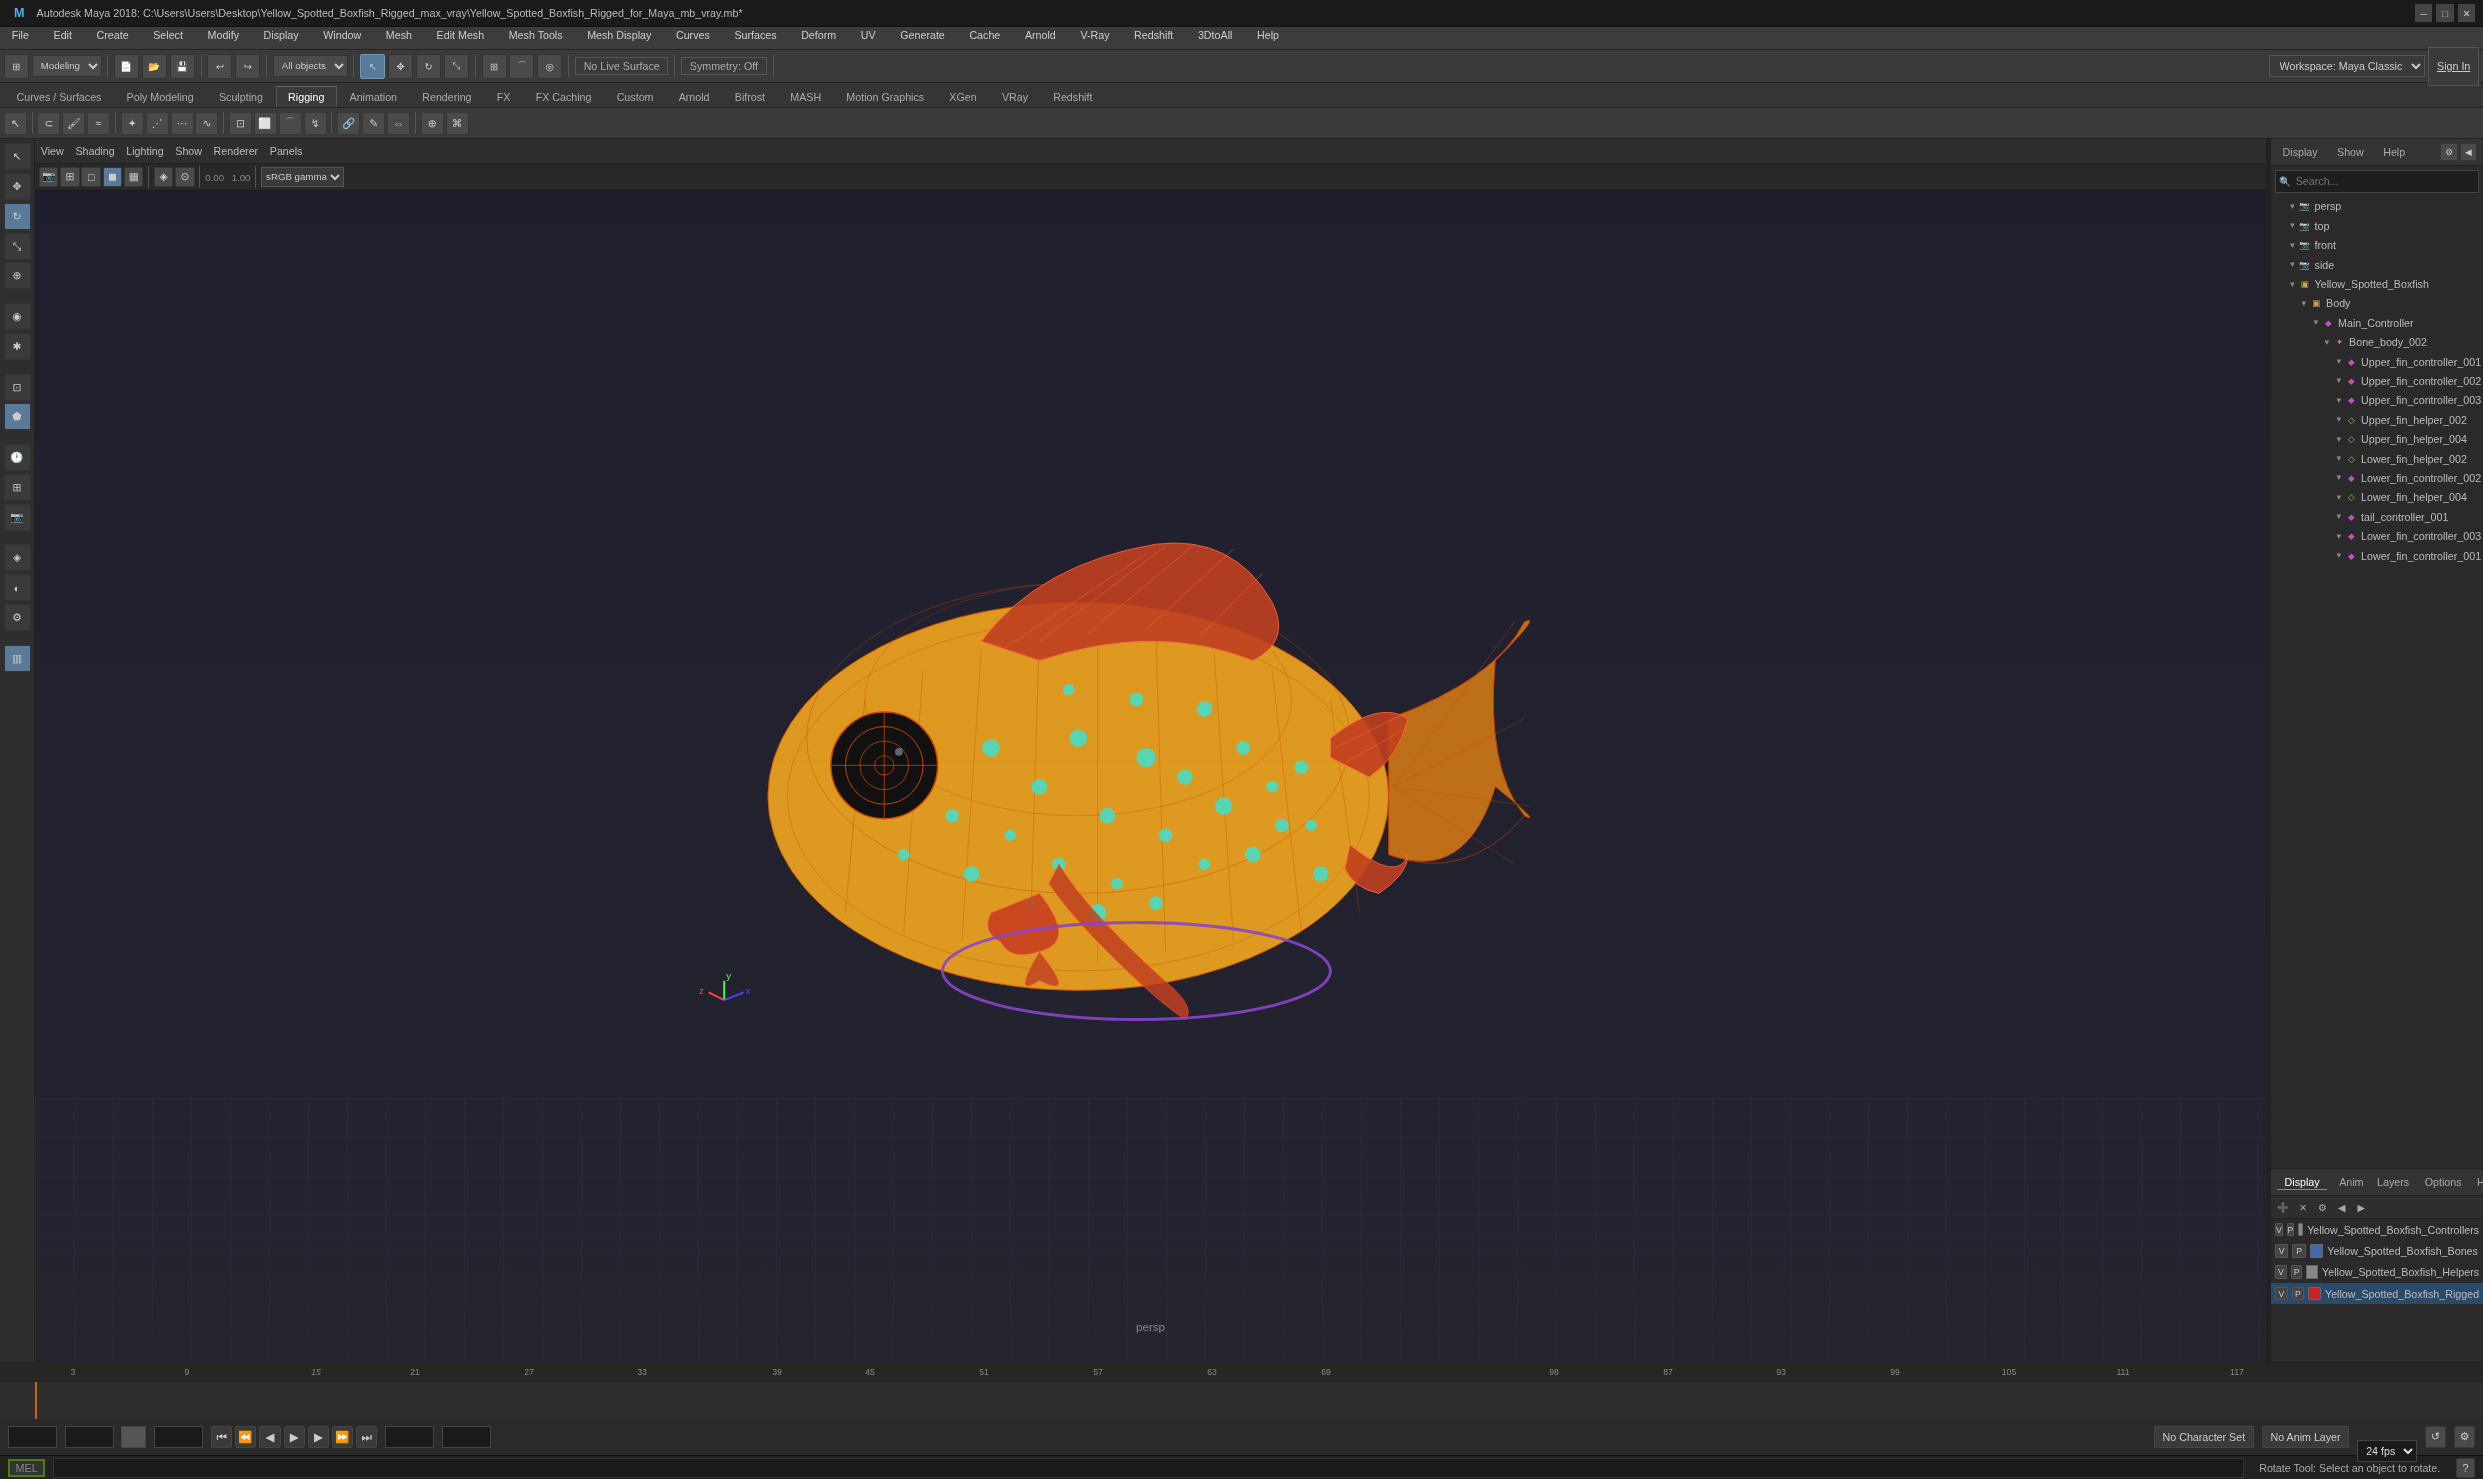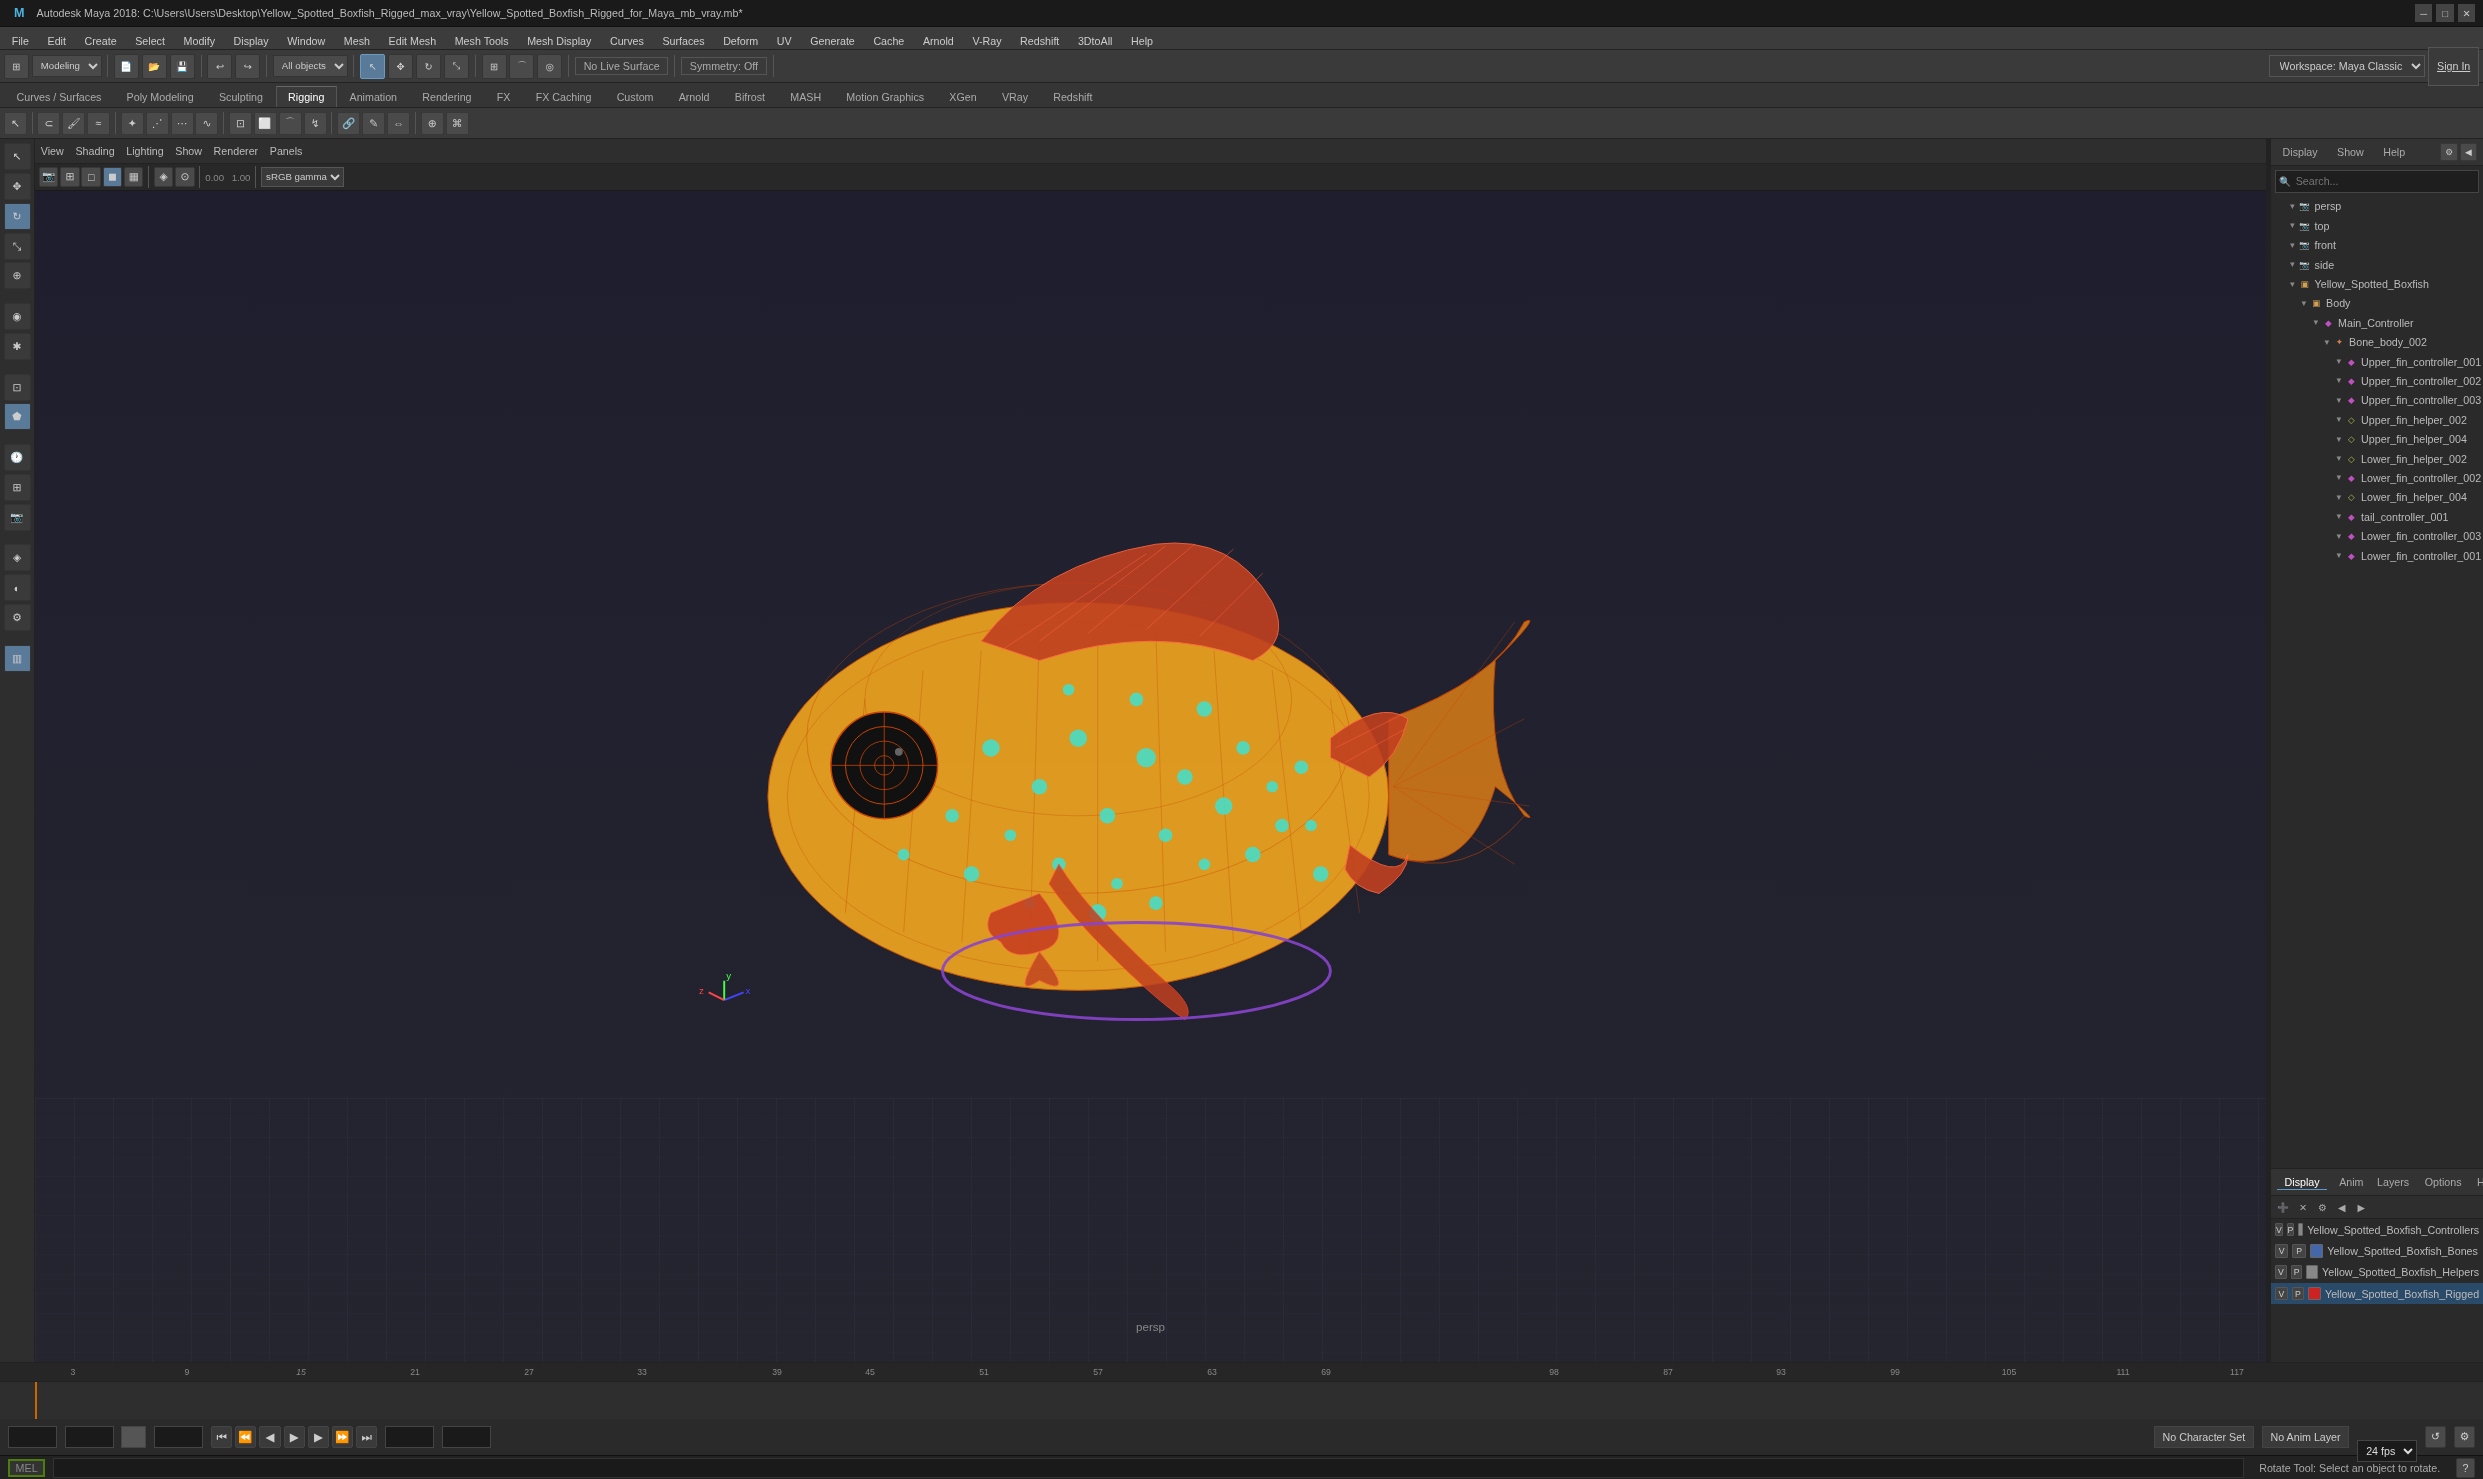--- a/index.html
+++ b/index.html
@@ -61,24 +61,24 @@
       align-items: center;
       justify-content: center;
     }
 
     
     #menu-bar {
       width: 100%;
       height: 23px;
       background: #3c3c3c;
       display: flex;
-      align-items: flex-end;
+      align-items: flex-start;
       padding: 0 3.9px;
       border-bottom: 1px solid #222;
-      gap: 3px;
+      gap: 9px;
     }
     .menu-item {
       padding: 1.9px 7.8px;
       color: #ccc;
       font-size: 10.7px;
       cursor: pointer;
       border-radius: 1.9px;
     }
 
     
@@ -1036,21 +1036,21 @@
         </div>
     </div>
   </div>
 </div>
 
 <div id="timeline-area">
   <div id="timeline-ruler">
 
   <span class="tick-label" style="left: 73px;">3</span>
       <span class="tick-label" style="left: 187px;">9</span>
-      <span class="tick-label" style="left: 301px; font-style: italic;">15</span>
+      <span class="tick-label" style="left: 316px; font-style: italic;">15</span>
       <span class="tick-label" style="left: 415px;">21</span>
       <span class="tick-label" style="left: 529px;">27</span>
       <span class="tick-label" style="left: 642px;">33</span>
       <span class="tick-label" style="left: 777px;">39</span>
       <span class="tick-label" style="left: 870px;">45</span>
       <span class="tick-label" style="left: 984px;">51</span>
       <span class="tick-label" style="left: 1098px;">57</span>
       <span class="tick-label" style="left: 1212px;">63</span>
       <span class="tick-label" style="left: 1326px;">69</span>
       <span class="tick-label" style="left: 1440px; margin-top: 24px;">75</span>

